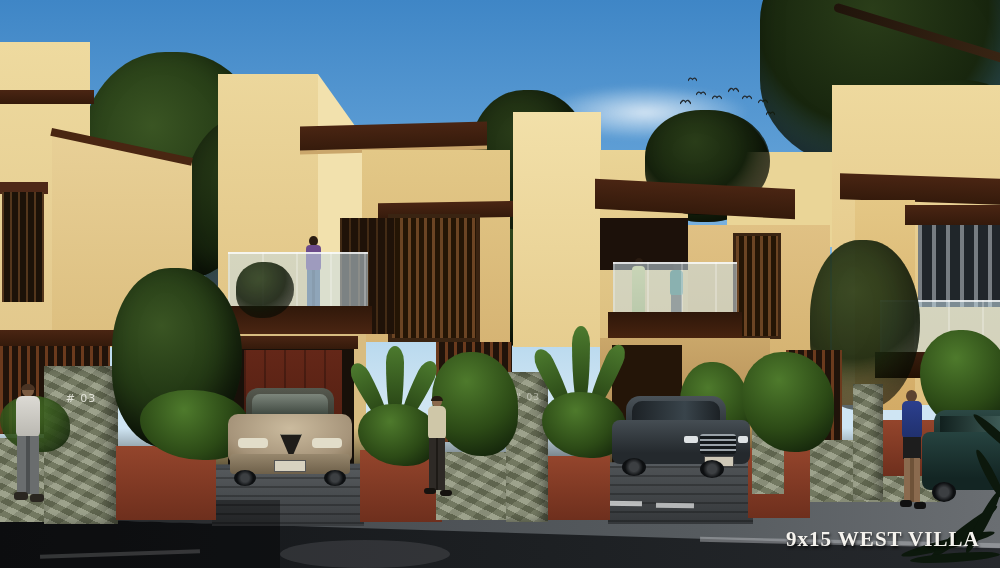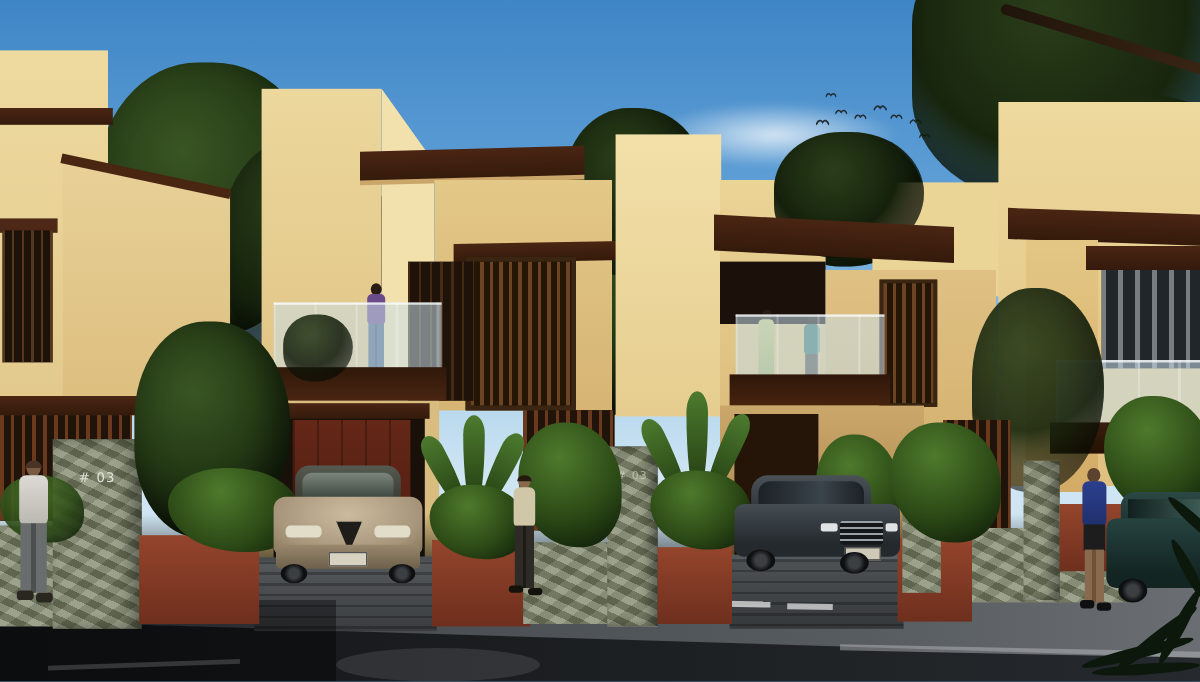--- a/index.html
+++ b/index.html
@@ -286,14 +286,15 @@
     <div class="a palmfrond" style="left:0;top:34px;width:96px;height:10px;transform:rotate(-14deg);"></div>
     <div class="a palmfrond" style="left:22px;top:22px;width:84px;height:10px;transform:rotate(-38deg);"></div>
     <div class="a palmfrond" style="left:48px;top:12px;width:70px;height:10px;transform:rotate(-62deg);"></div>
     <div class="a palmfrond" style="left:10px;top:48px;width:90px;height:9px;transform:rotate(-4deg);"></div>
   </div>
   <div class="a" style="left:960px;top:420px;width:40px;height:110px;">
     <div class="a palmfrond" style="left:6px;top:10px;width:60px;height:9px;transform:rotate(42deg);"></div>
     <div class="a palmfrond" style="left:2px;top:50px;width:56px;height:9px;transform:rotate(62deg);"></div>
   </div>
 
+  <div class="a watermark" style="left:786px;top:527px;">9x15 WEST VILLA</div>
 
 </div>
 
 </body></html>

